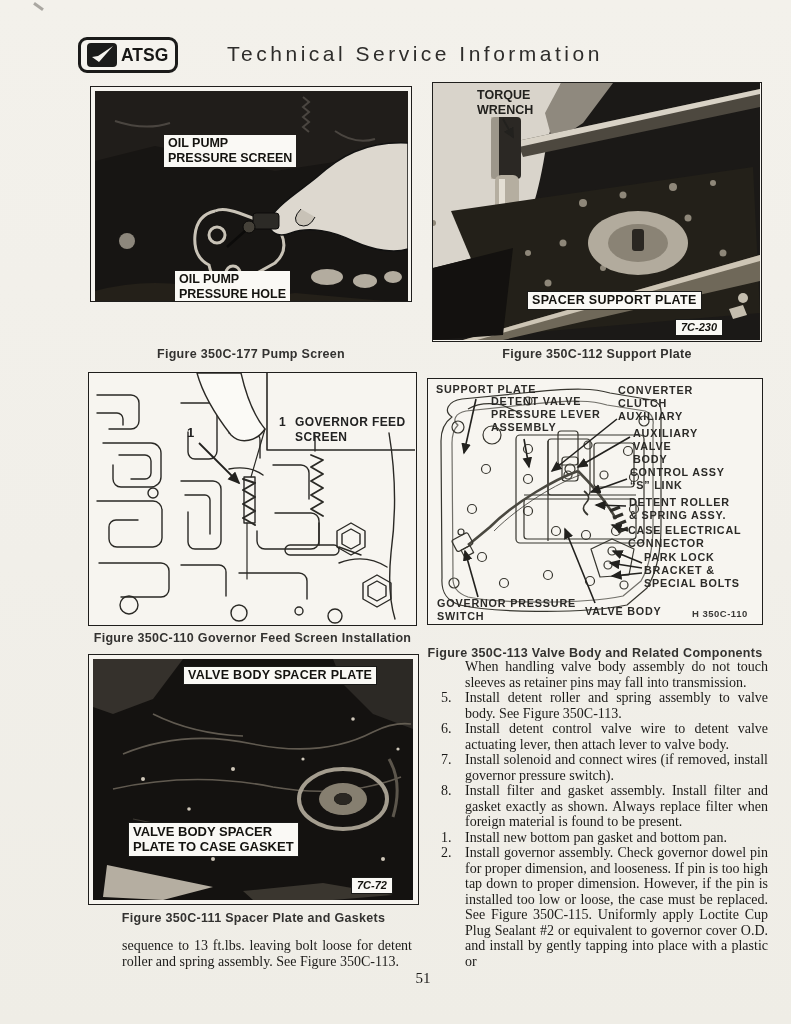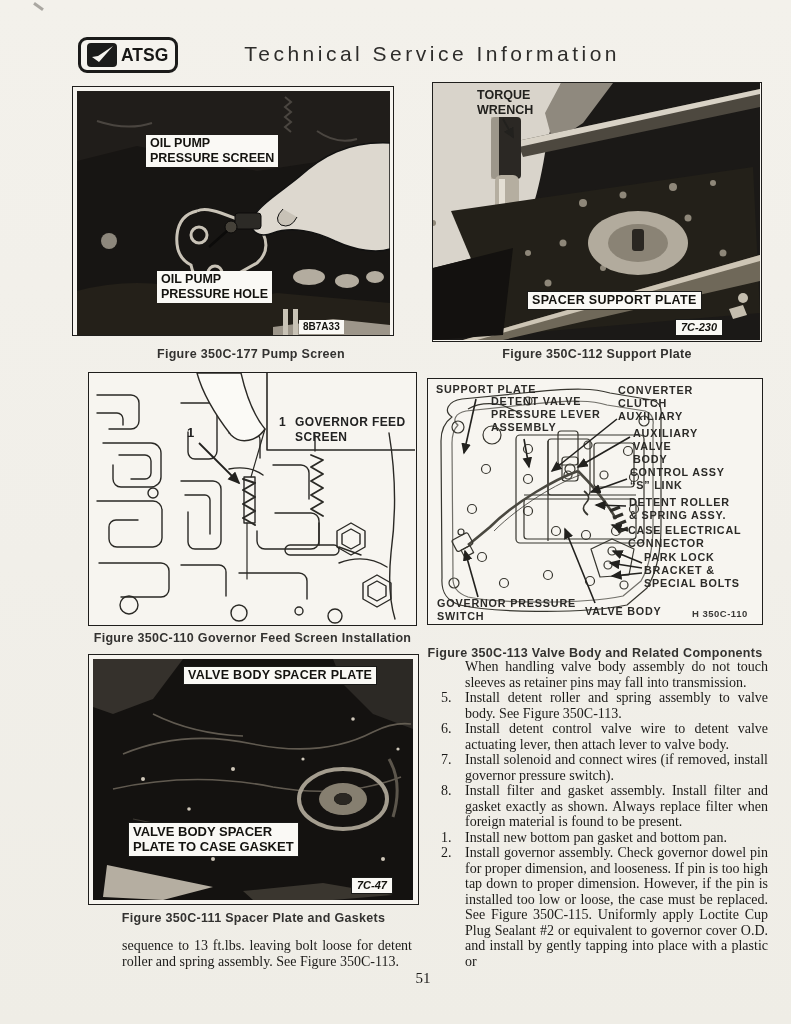--- a/index.html
+++ b/index.html
@@ -6,21 +6,21 @@
   body{background:#d8d6d0;font-family:"Liberation Sans",sans-serif;}
   #page{position:relative;width:791px;height:1024px;margin:0 auto;background:#f2f0ea;overflow:hidden;
         background-image:linear-gradient(180deg,#f3f1eb 0%,#f1efe9 55%,#efede6 100%);}
   [data-interactable]{cursor:default;}
 
   
   .logo{position:absolute;left:78px;top:37px;width:100px;height:36px;border:3px solid #1b1b1a;border-radius:9px;
         background:#f5f3ee;display:flex;align-items:center;gap:4px;padding:8px 6px;box-sizing:border-box;}
   .logo-mark{width:30px;height:24px;flex:0 0 30px;}
   .logo-text{font-weight:bold;font-size:19px;letter-spacing:0px;color:#171716;transform:scaleX(.92);transform-origin:left;}
-  .page-title{position:absolute;left:210px;top:42px;width:410px;text-align:right;font-size:21px;
+  .page-title{position:absolute;left:210px;top:42px;width:410px;text-align:center;font-size:21px;
         letter-spacing:3.5px;color:#2e2d2b;font-weight:400;}
   .scan-mark{position:absolute;left:33px;top:5px;width:11px;height:3px;background:#8a8781;transform:rotate(35deg);opacity:.7;}
 
   
   .fig{position:absolute;border:1.6px solid #1f1e1c;box-sizing:border-box;background:#f6f4ef;overflow:hidden;}
   .fig svg{display:block;}
   .pad{padding:4px;}
   .caption{position:absolute;text-align:center;font-weight:bold;font-size:12.5px;color:#333230;letter-spacing:.3px;}
 
   .plabel{position:absolute;background:#faf9f5;color:#14130f;font-weight:bold;font-size:12.5px;line-height:1.18;
@@ -63,21 +63,21 @@
 
   <div class="logo" data-interactable="false">
     <svg class="logo-mark" viewBox="0 0 30 24" data-interactable="false">
       <rect x="0" y="0" width="30" height="24" rx="4" fill="#1b1b1a"></rect>
       <path d="M5,14 L12,19 L26,3 L11,13 Z" fill="#f5f3ee"></path>
     </svg>
     <span class="logo-text" data-interactable="false">ATSG</span>
   </div>
   <div class="page-title" data-interactable="false">Technical Service Information</div>
 
-  <div class="fig pad" style="left:72px;top:86px;width:322px;height:250px;" data-interactable="false">
+  <div class="fig pad" style="left:90px;top:86px;width:322px;height:216px;" data-interactable="false">
     <svg width="313" height="247" viewBox="0 0 313 247" data-interactable="false">
       <rect width="313" height="247" fill="#171513"></rect>
       <path d="M0,0 h313 v60 L180,80 60,55 0,70 Z" fill="#201d1a"></path>
       <g stroke="#55504a" stroke-width="2" fill="none" opacity=".8">
         <path d="M208,6 l6,5 l-6,5 l6,5 l-6,5 l6,5 l-6,5 l6,5"></path>
         <path d="M20,30 q30,10 55,2 M240,40 q20,14 40,8"></path>
       </g>
       <circle cx="32" cy="150" r="8" fill="#8d877c"></circle>
       <circle cx="20" cy="205" r="5" fill="#6e685e"></circle>
 
@@ -383,21 +383,21 @@
           <circle cx="210" cy="100" r="1.6"></circle>
         <circle cx="290" cy="200" r="2"></circle>
           <circle cx="40" cy="180" r="1.6"></circle>
         <circle cx="260" cy="60" r="1.8"></circle>
           <circle cx="305" cy="90" r="1.6"></circle>
       </g>
     </svg>
     <div class="plabel bordered" style="left:94px;top:11px;letter-spacing:.3px;" data-interactable="false">VALVE BODY SPACER PLATE</div>
     <div class="plabel bordered" style="left:39px;top:167px;font-size:13px;" data-interactable="false">VALVE BODY SPACER
 PLATE TO CASE GASKET</div>
-    <div class="plabel bordered codebox" style="left:262px;top:222px;" data-interactable="false">7C-47</div>
+    <div class="plabel bordered codebox" style="left:262px;top:222px;" data-interactable="false">7C-72</div>
   </div>
   <div class="caption" style="left:88px;top:911px;width:331px;" data-interactable="false">Figure 350C-111 Spacer Plate and Gaskets</div>
 
   <div class="rcol" data-interactable="false">
     <p class="intro" data-interactable="false">When handling valve body assembly do not touch sleeves as retainer pins may fall into transmission.</p>
 
     <div class="step" data-interactable="false">
       <span class="num" data-interactable="false">5.</span>
       <span class="stxt" data-interactable="false">Install detent roller and spring assembly to valve body. See Figure 350C-113.</span>
     </div>

